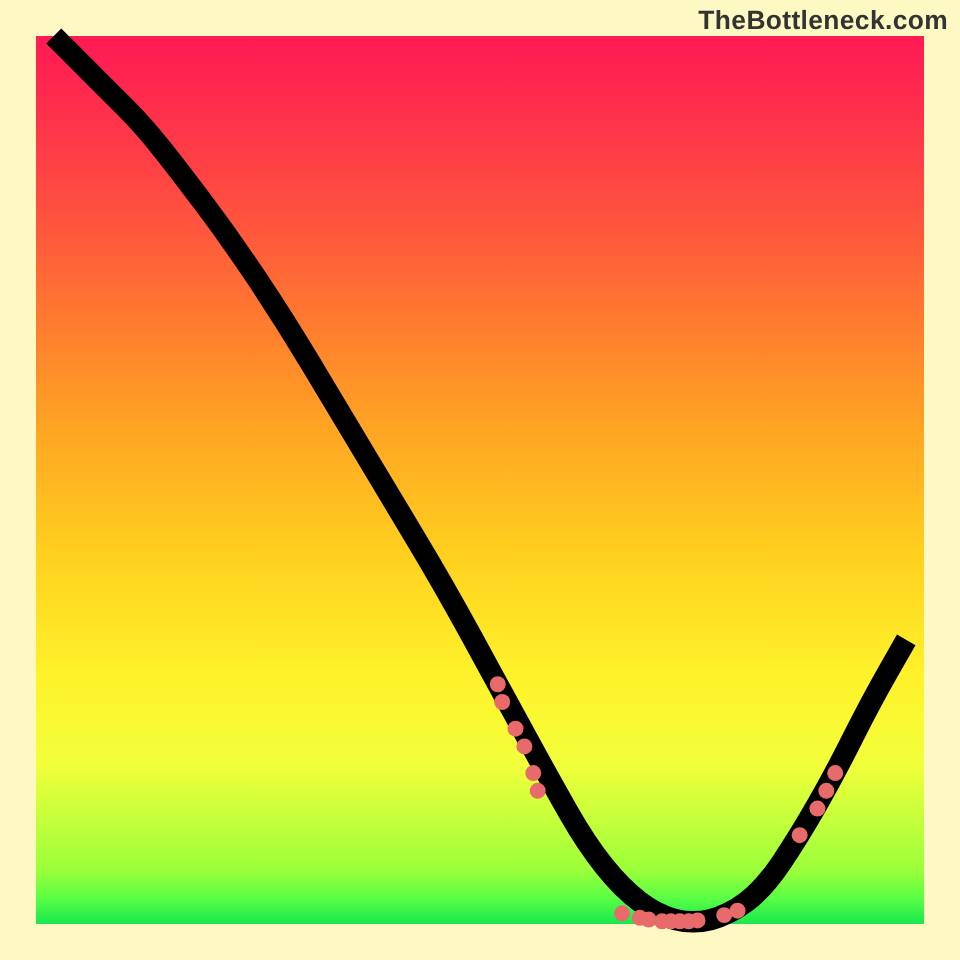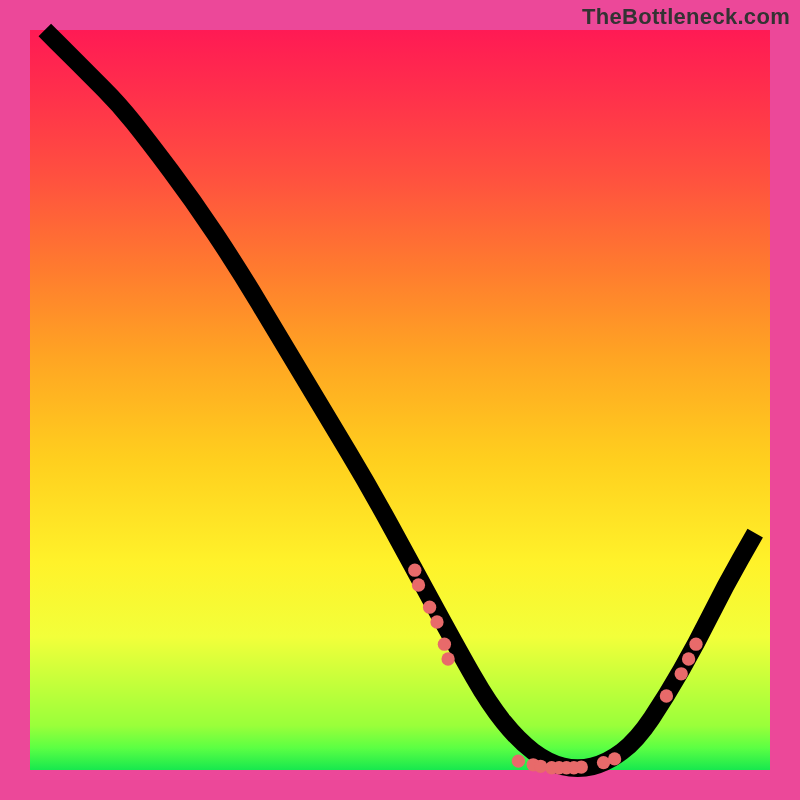--- a/index.html
+++ b/index.html
@@ -8,21 +8,21 @@
     width: 800px;
     height: 800px;
     background: #000;
     font-family: Arial, Helvetica, sans-serif;
     overflow: hidden;
   }
   .frame {
     position: relative;
     width: 800px;
     height: 800px;
-    background: #ec4899;
+    background: #fef9c3;
   }
   .watermark {
     position: absolute;
     top: 4px;
     right: 10px;
     font-size: 22px;
     font-weight: 600;
     color: #333333;
     letter-spacing: 0.3px;
     z-index: 5;

